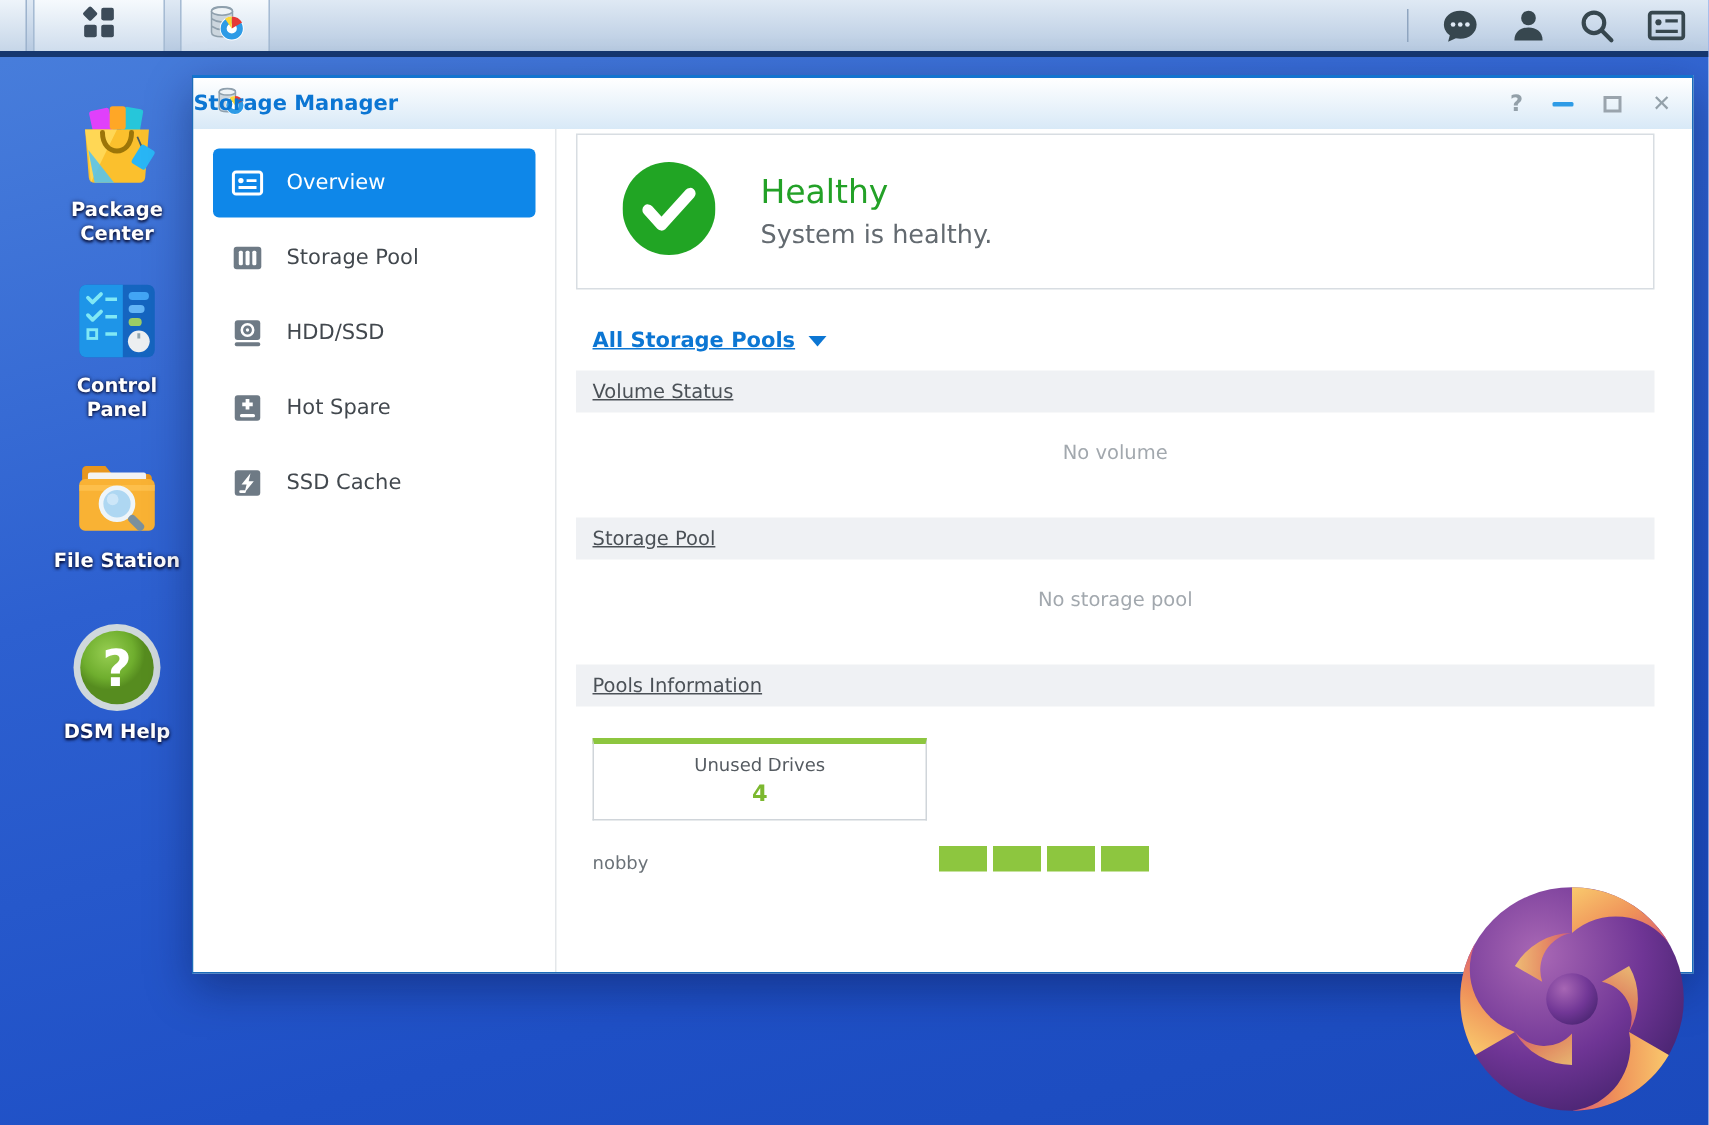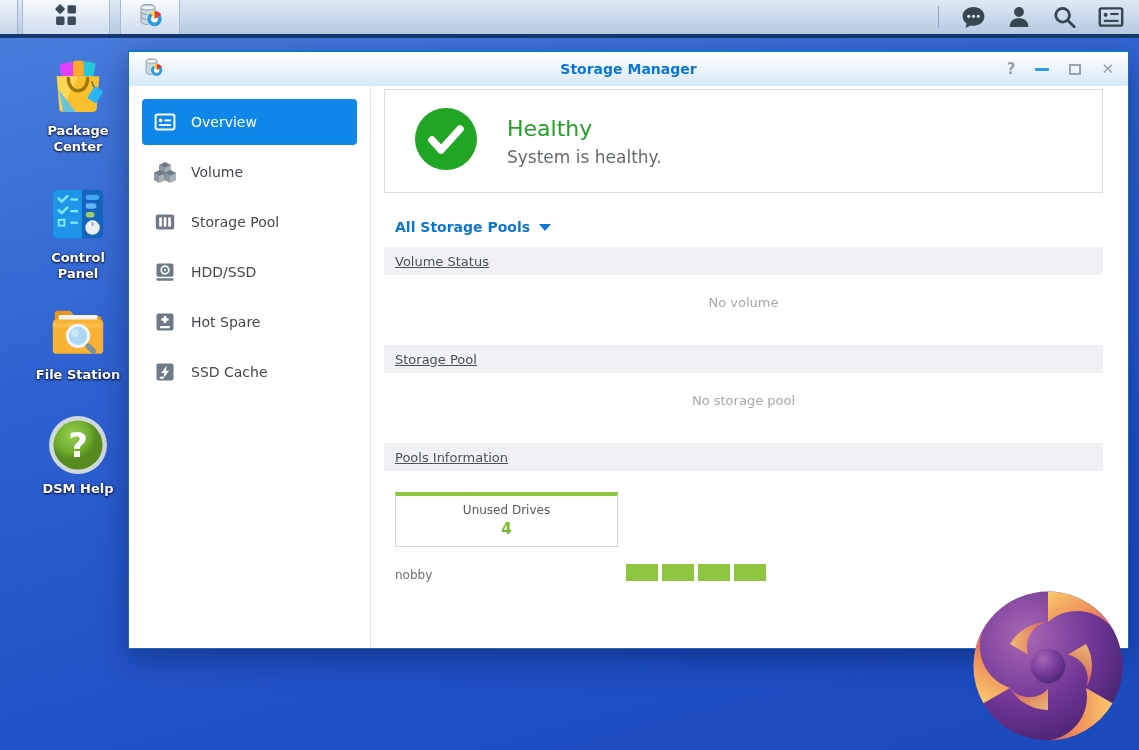--- a/index.html
+++ b/index.html
@@ -44,21 +44,21 @@
     background:#fff; border:1px solid #1c6cb8; border-top:2px solid #1474cf;
     box-shadow:0 10px 28px rgba(5,15,60,.4);
     display:flex; flex-direction:column;
   }
   .titlebar {
     position:relative; height:34px; flex:0 0 34px;
     background:linear-gradient(#ffffff,#d8e9f7);
     display:flex; align-items:center; padding:0 14px;
   }
   .titlebar .apptitle {
-    position:absolute; left:0; right:0; text-align:center;
+    position:absolute; left:0; right:0; 
     color:#0c76d3; font-weight:bold; font-size:14px; pointer-events:none;
   }
   .controls { margin-left:auto; display:flex; align-items:center; gap:20px; z-index:2; }
   .ctl { color:#93a0a9; font-size:15px; font-weight:bold; cursor:pointer; line-height:1; }
   .ctl-min { width:14px; height:3px; background:#2e9be6; border-radius:1px; cursor:pointer; }
   .ctl-max { width:12px; height:11px; border:2px solid #9aa4ad; cursor:pointer; }
 
   .win-body { flex:1; display:flex; min-height:0; background:#fff; }
 
   
@@ -78,21 +78,21 @@
     display:flex; align-items:center; padding-left:30px;
   }
   .health-text { margin-left:30px; }
   .health-title { color:#23a127; font-size:22px; }
   .health-sub { color:#636a70; font-size:17px; margin-top:6px; }
 
   .pool-filter {
     margin-top:24px; height:20px; display:flex; align-items:center; gap:9px;
     padding-left:11px; cursor:pointer; width:fit-content;
   }
-  .pool-filter .pf-label { color:#0c76d3; font-weight:bold; font-size:14px; }
+  .pool-filter .pf-label { color:#0c76d3; font-weight:bold; font-size:14px;text-decoration:underline; }
   .caret { width:0; height:0; border-left:6px solid transparent; border-right:6px solid transparent; border-top:7px solid #0c76d3; }
 
   .section-bar {
     height:28px; background:#eff1f4; display:flex; align-items:center;
     padding-left:11px; font-size:13px; color:#4b5157;text-decoration:underline;
   }
   .bar-1 { margin-top:10px; }
   .bar-2, .bar-3 { margin-top:34px; }
   .empty-line { margin-top:20px; text-align:center; font-size:13px; color:#a2a8ae; line-height:16px; }
 
@@ -169,21 +169,21 @@
       <svg width="28" height="28" viewBox="0 0 26 26">
         <rect x="2.6" y="5" width="20.8" height="16" rx="1.5" fill="none" stroke="#37474f" stroke-width="2.3"></rect>
         <circle cx="8" cy="11" r="1.9" fill="#37474f"></circle>
         <line x1="12.3" y1="10.2" x2="20" y2="10.2" stroke="#37474f" stroke-width="2"></line>
         <line x1="6.3" y1="16.6" x2="20" y2="16.6" stroke="#37474f" stroke-width="2"></line>
       </svg>
     </span>
   </div>
 </div>
 
-<div class="desk-icon" style="top:56px">
+<div class="desk-icon" style="top:66px">
   <div class="glyph">
     <svg width="62" height="62" viewBox="0 0 64 64">
       <rect x="14" y="7" width="14" height="17" rx="2" fill="#e040fb" transform="rotate(-12 21 15)"></rect>
       <rect x="36" y="6" width="13" height="17" rx="2" fill="#26c6da" transform="rotate(10 42 14)"></rect>
       <rect x="27" y="5" width="11" height="16" rx="2" fill="#ffa726"></rect>
       <path d="M10 21 h44 l-2.6 33 a4 4 0 0 1 -4 3.7 H16.6 a4 4 0 0 1 -4 -3.7 Z" fill="#fbc02d"></path>
       <polygon points="10,21 32,21 14,57.7 12.6,40" fill="#ffd95a" opacity="0.9"></polygon>
       <polygon points="12.2,35 30,57.7 16.6,57.7" fill="#4fc3f7" opacity="0.85"></polygon>
       <path d="M22 23 C22 40 42 40 42 23" fill="none" stroke="#9c7508" stroke-width="3.4" stroke-linecap="round"></path>
       <line x1="46" y1="26" x2="49" y2="33" stroke="#455a64" stroke-width="1.2"></line>
@@ -282,44 +282,20 @@
           <svg width="22" height="22" viewBox="0 0 22 22">
             <rect x="1.6" y="3.6" width="18.8" height="14.8" rx="1.8" fill="none" stroke="#fff" stroke-width="2"></rect>
             <circle cx="6.6" cy="9.4" r="1.8" fill="#fff"></circle>
             <line x1="10.4" y1="9.4" x2="17" y2="9.4" stroke="#fff" stroke-width="1.9"></line>
             <line x1="5" y1="14" x2="17" y2="14" stroke="#fff" stroke-width="1.9"></line>
           </svg>
         </span>
         <span>Overview</span>
       </div>
 
-      <div class="side-item">
-        <span class="sicon">
-          <svg width="22" height="22" viewBox="0 0 22 22">
-            <g fill="#6e7a85">
-              <g transform="translate(11,7)">
-                <path d="M0 -6 L6 -3 L0 0 L-6 -3 Z" fill-opacity="1"></path>
-                <path d="M-6 -3 L0 0 L0 7 L-6 4 Z" fill-opacity=".78"></path>
-                <path d="M6 -3 L6 4 L0 7 L0 0 Z" fill-opacity=".6"></path>
-              </g>
-              <g transform="translate(5.6,15)">
-                <path d="M0 -6 L6 -3 L0 0 L-6 -3 Z"></path>
-                <path d="M-6 -3 L0 0 L0 7 L-6 4 Z" fill-opacity=".78"></path>
-                <path d="M6 -3 L6 4 L0 7 L0 0 Z" fill-opacity=".6"></path>
-              </g>
-              <g transform="translate(16.4,15)">
-                <path d="M0 -6 L6 -3 L0 0 L-6 -3 Z"></path>
-                <path d="M-6 -3 L0 0 L0 7 L-6 4 Z" fill-opacity=".78"></path>
-                <path d="M6 -3 L6 4 L0 7 L0 0 Z" fill-opacity=".6"></path>
-              </g>
-            </g>
-          </svg>
-        </span>
-        <span>Volume</span>
-      </div>
 
       <div class="side-item">
         <span class="sicon">
           <svg width="22" height="22" viewBox="0 0 22 22">
             <rect x="1.8" y="3.5" width="18.4" height="15" rx="2" fill="#6e7a85"></rect>
             <rect x="5.2" y="6.2" width="2.7" height="9.6" rx="1" fill="#fff"></rect>
             <rect x="9.7" y="6.2" width="2.7" height="9.6" rx="1" fill="#fff"></rect>
             <rect x="14.2" y="6.2" width="2.7" height="9.6" rx="1" fill="#fff"></rect>
           </svg>
         </span>

